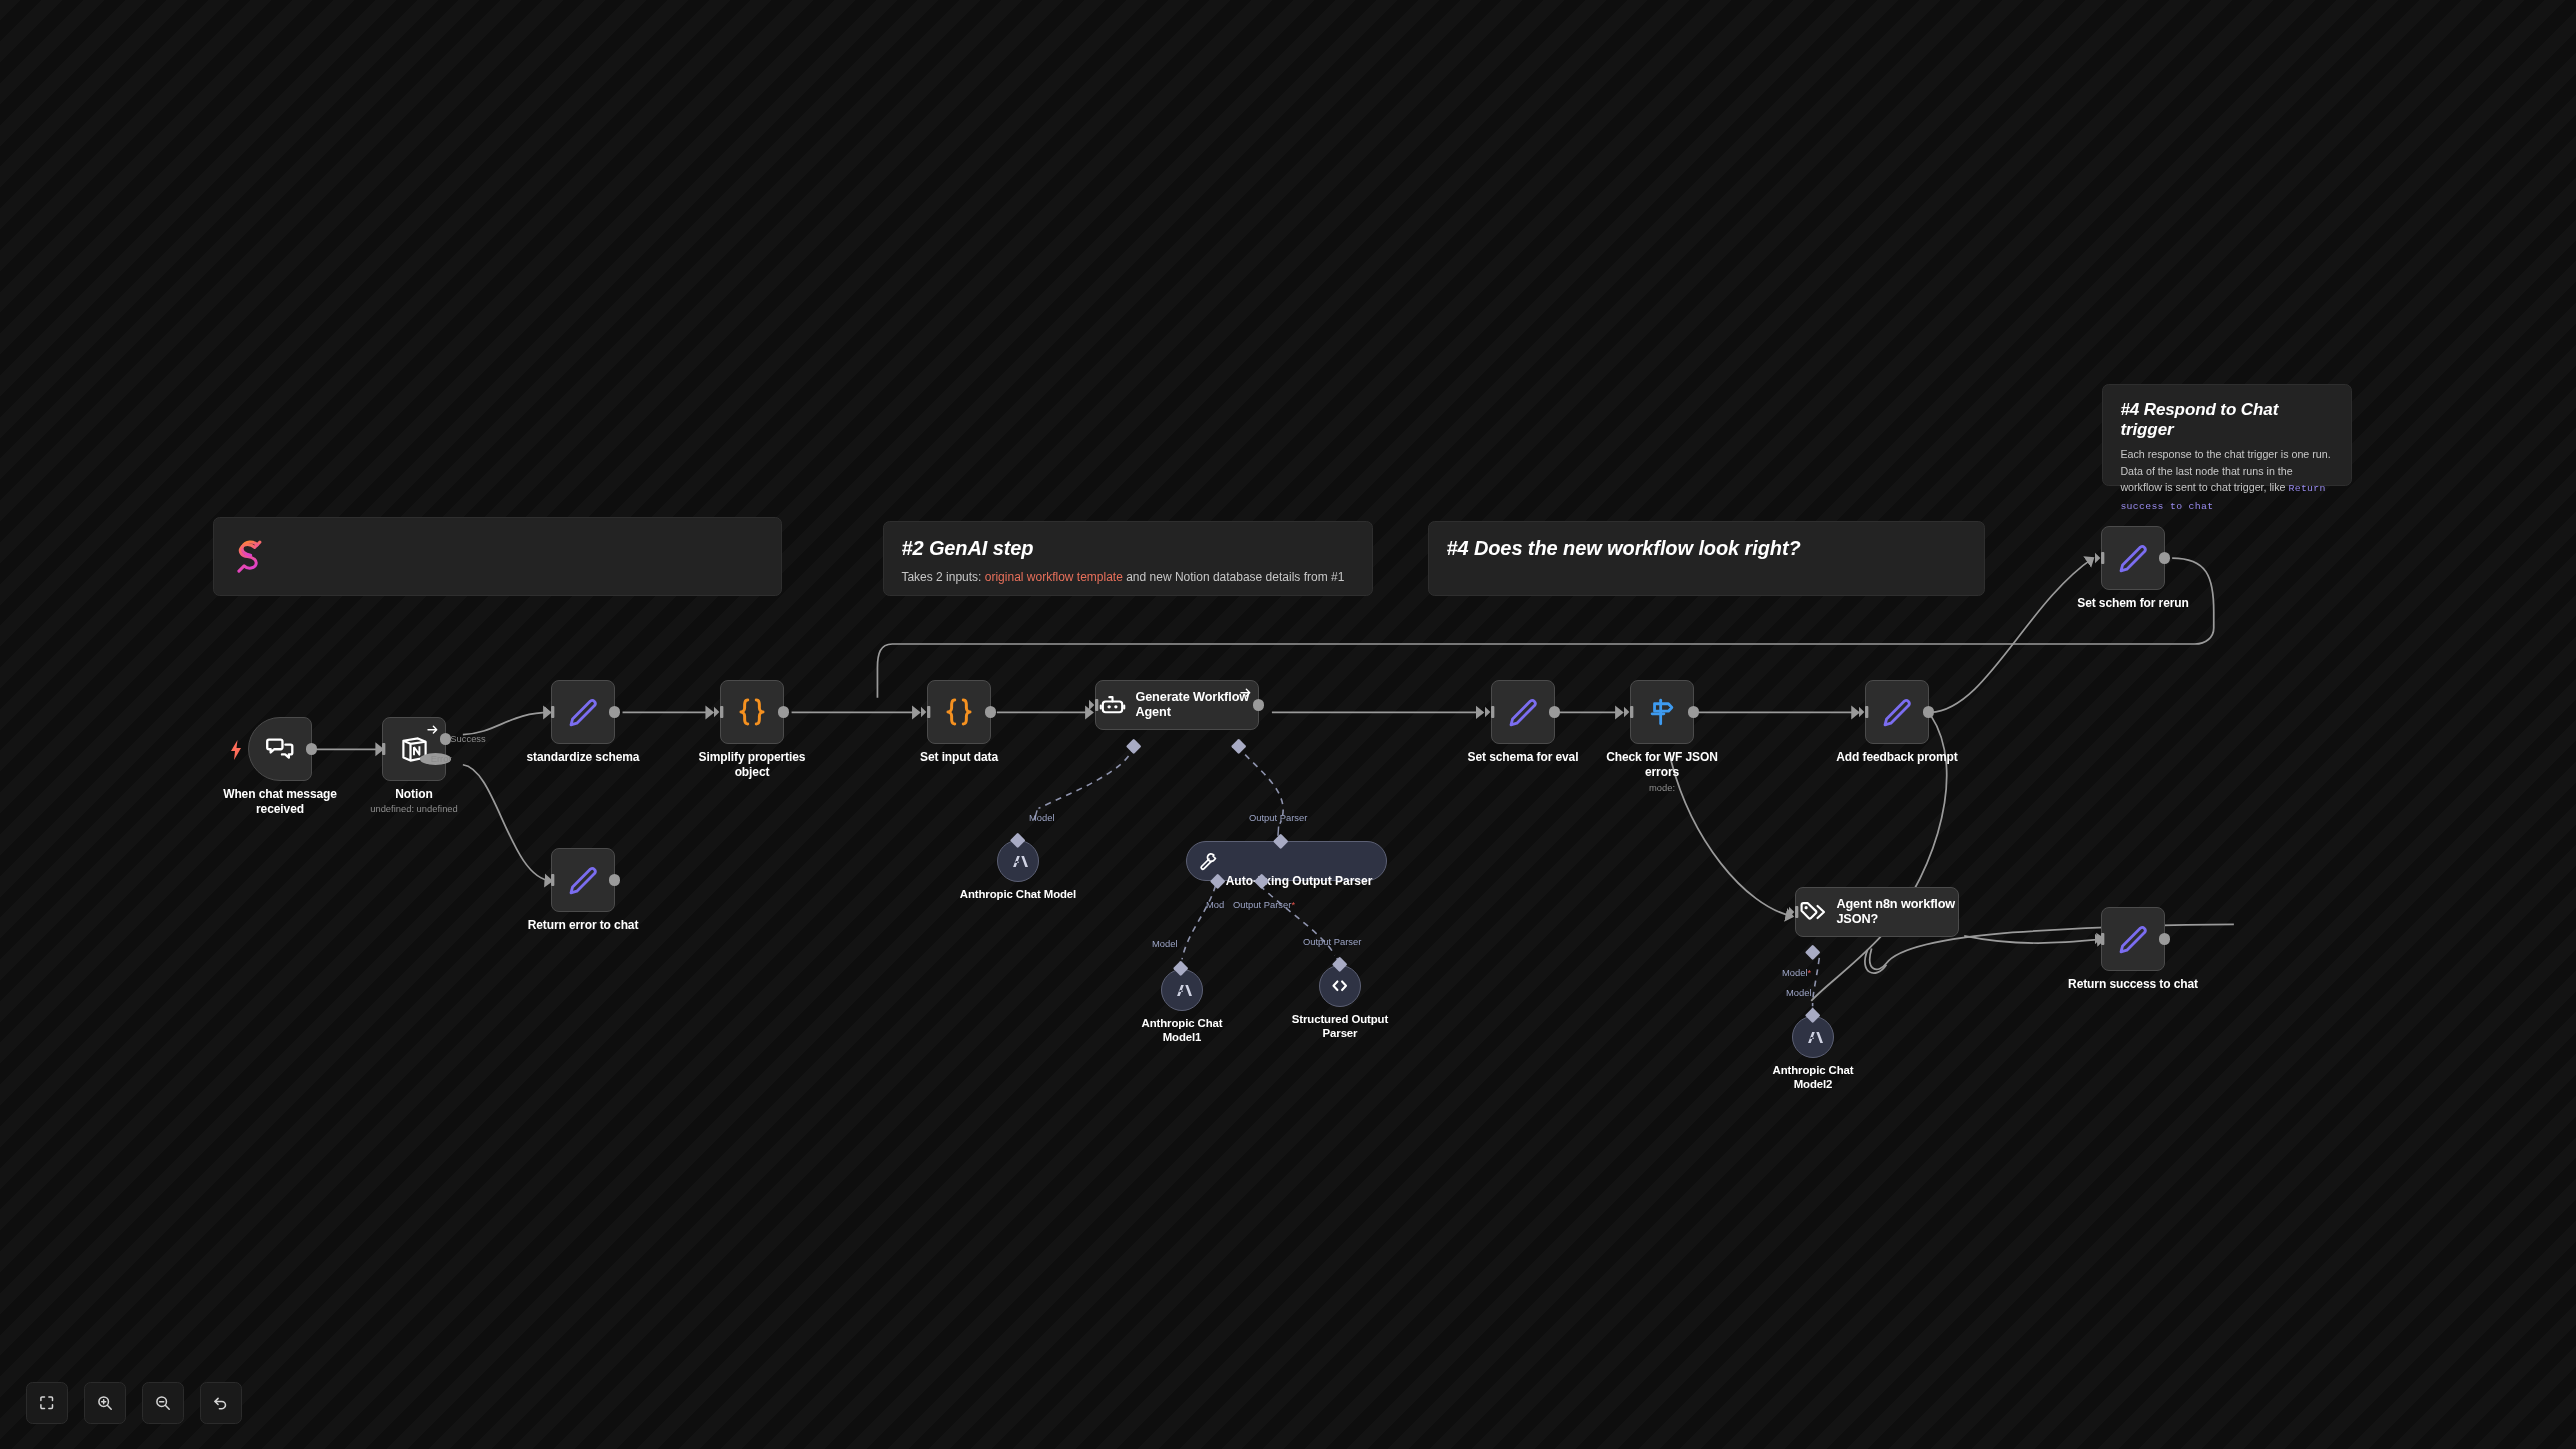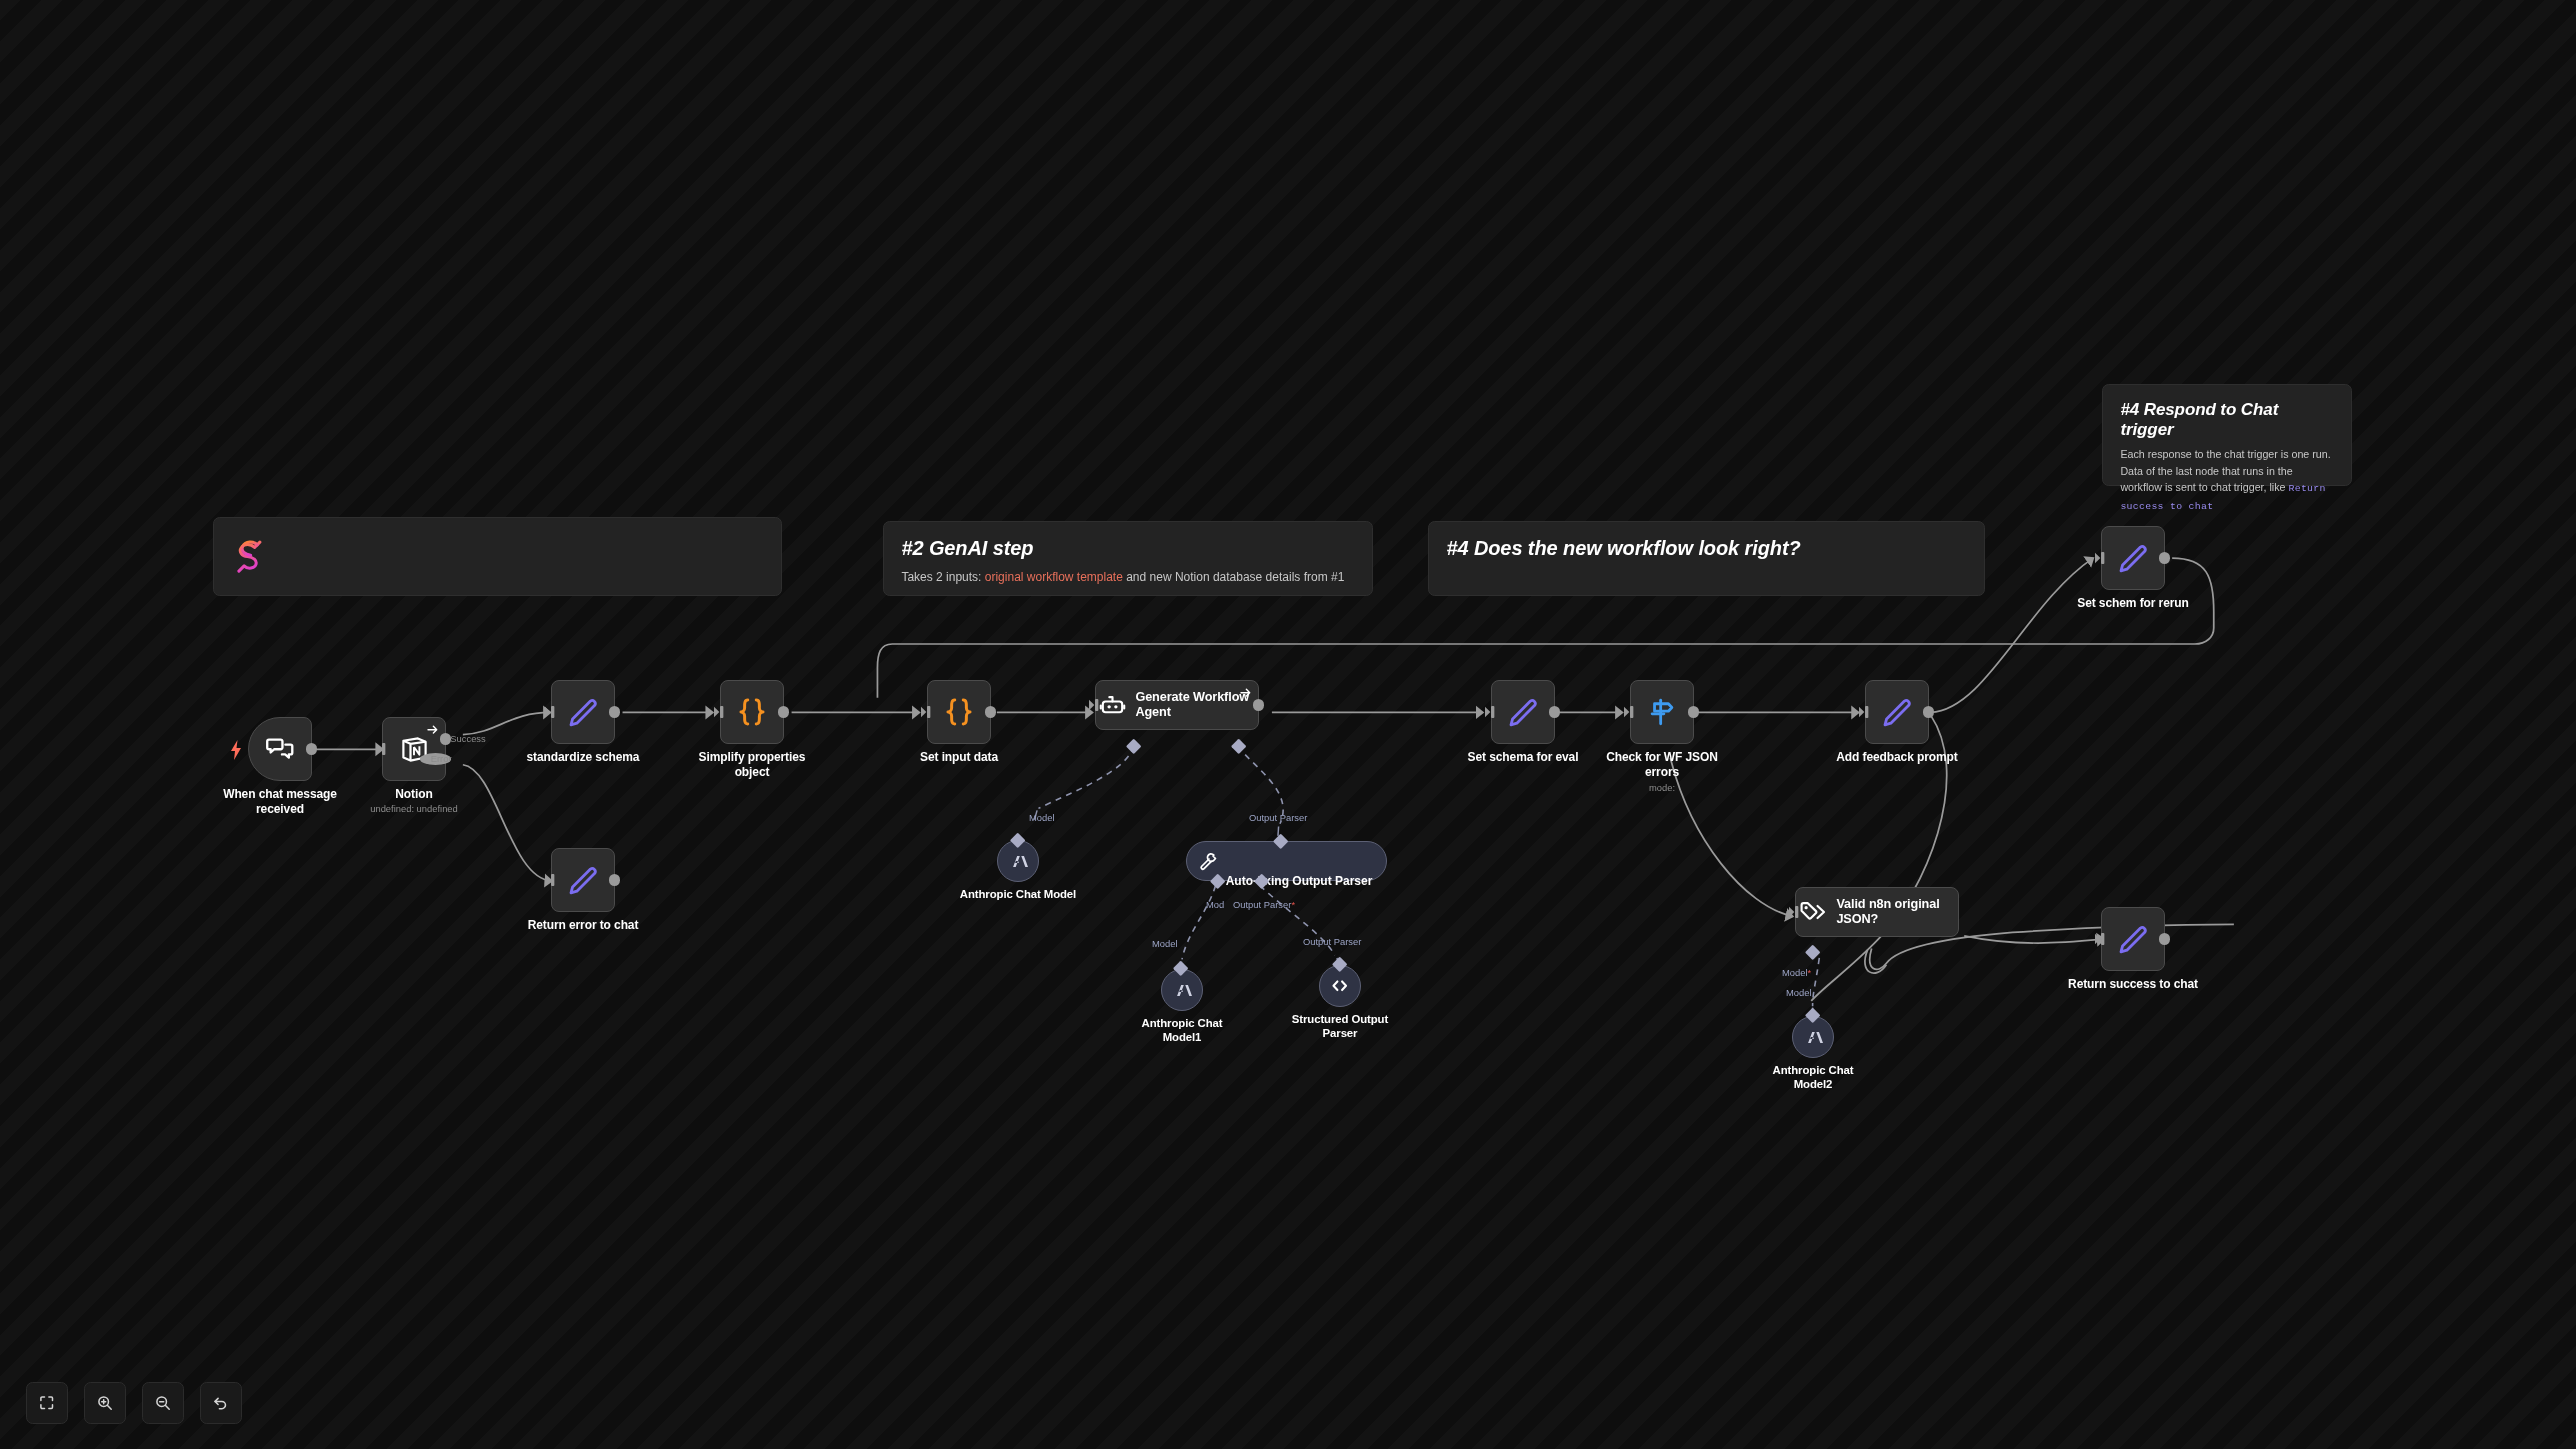--- a/index.html
+++ b/index.html
@@ -662,21 +662,21 @@
           </svg>
       </span>
       <span>
         <svg class="icn" width="28" height="28" viewBox="0 0 26 24" fill="none" stroke="#ffffff" stroke-width="2" stroke-linecap="round" stroke-linejoin="round">
           <path d="M2.4,9.6 V5.6 a1.8,1.8 0 0 1 1.8,-1.8 h4 L15.8,11.2 a1.2,1.2 0 0 1 0,1.7
                    l-4.9,4.9 a1.2,1.2 0 0 1 -1.7,0 L2.4,10.8 z"></path>
           <circle cx="6.6" cy="8" r="1.5" fill="#ffffff" stroke="none"></circle>
           <path d="M17.2,6.4 L23.2,12 l-6,5.6"></path>
         </svg>
       </span>
-      <span class="inner-label">Valid n8n original JSON?</span>
+      <span class="inner-label">Agent n8n workflow JSON?</span>
     </div>
   </div>
   <div class="diamond" style="left:1807px; top:947px;"></div>
   <div class="conn-label" style="left:1782px; top:967px;"><span>Model</span><span class="req">*</span></div>
   <div class="conn-label" style="left:1786px; top:987px;">Model</div>
 
   <div class="subnode" style="left:1792px; top:1016px;">
     <span>
       <svg class="icn" width="23" height="23" viewBox="0 0 28 28" fill="#cfd2e2">
         <path d="M7.4,20.6 L12.4,7.4 h3.2 L10.6,20.6 z M9.9,15.8 h4.6 l-0.9,-2.3 h-2.8 z"></path>

